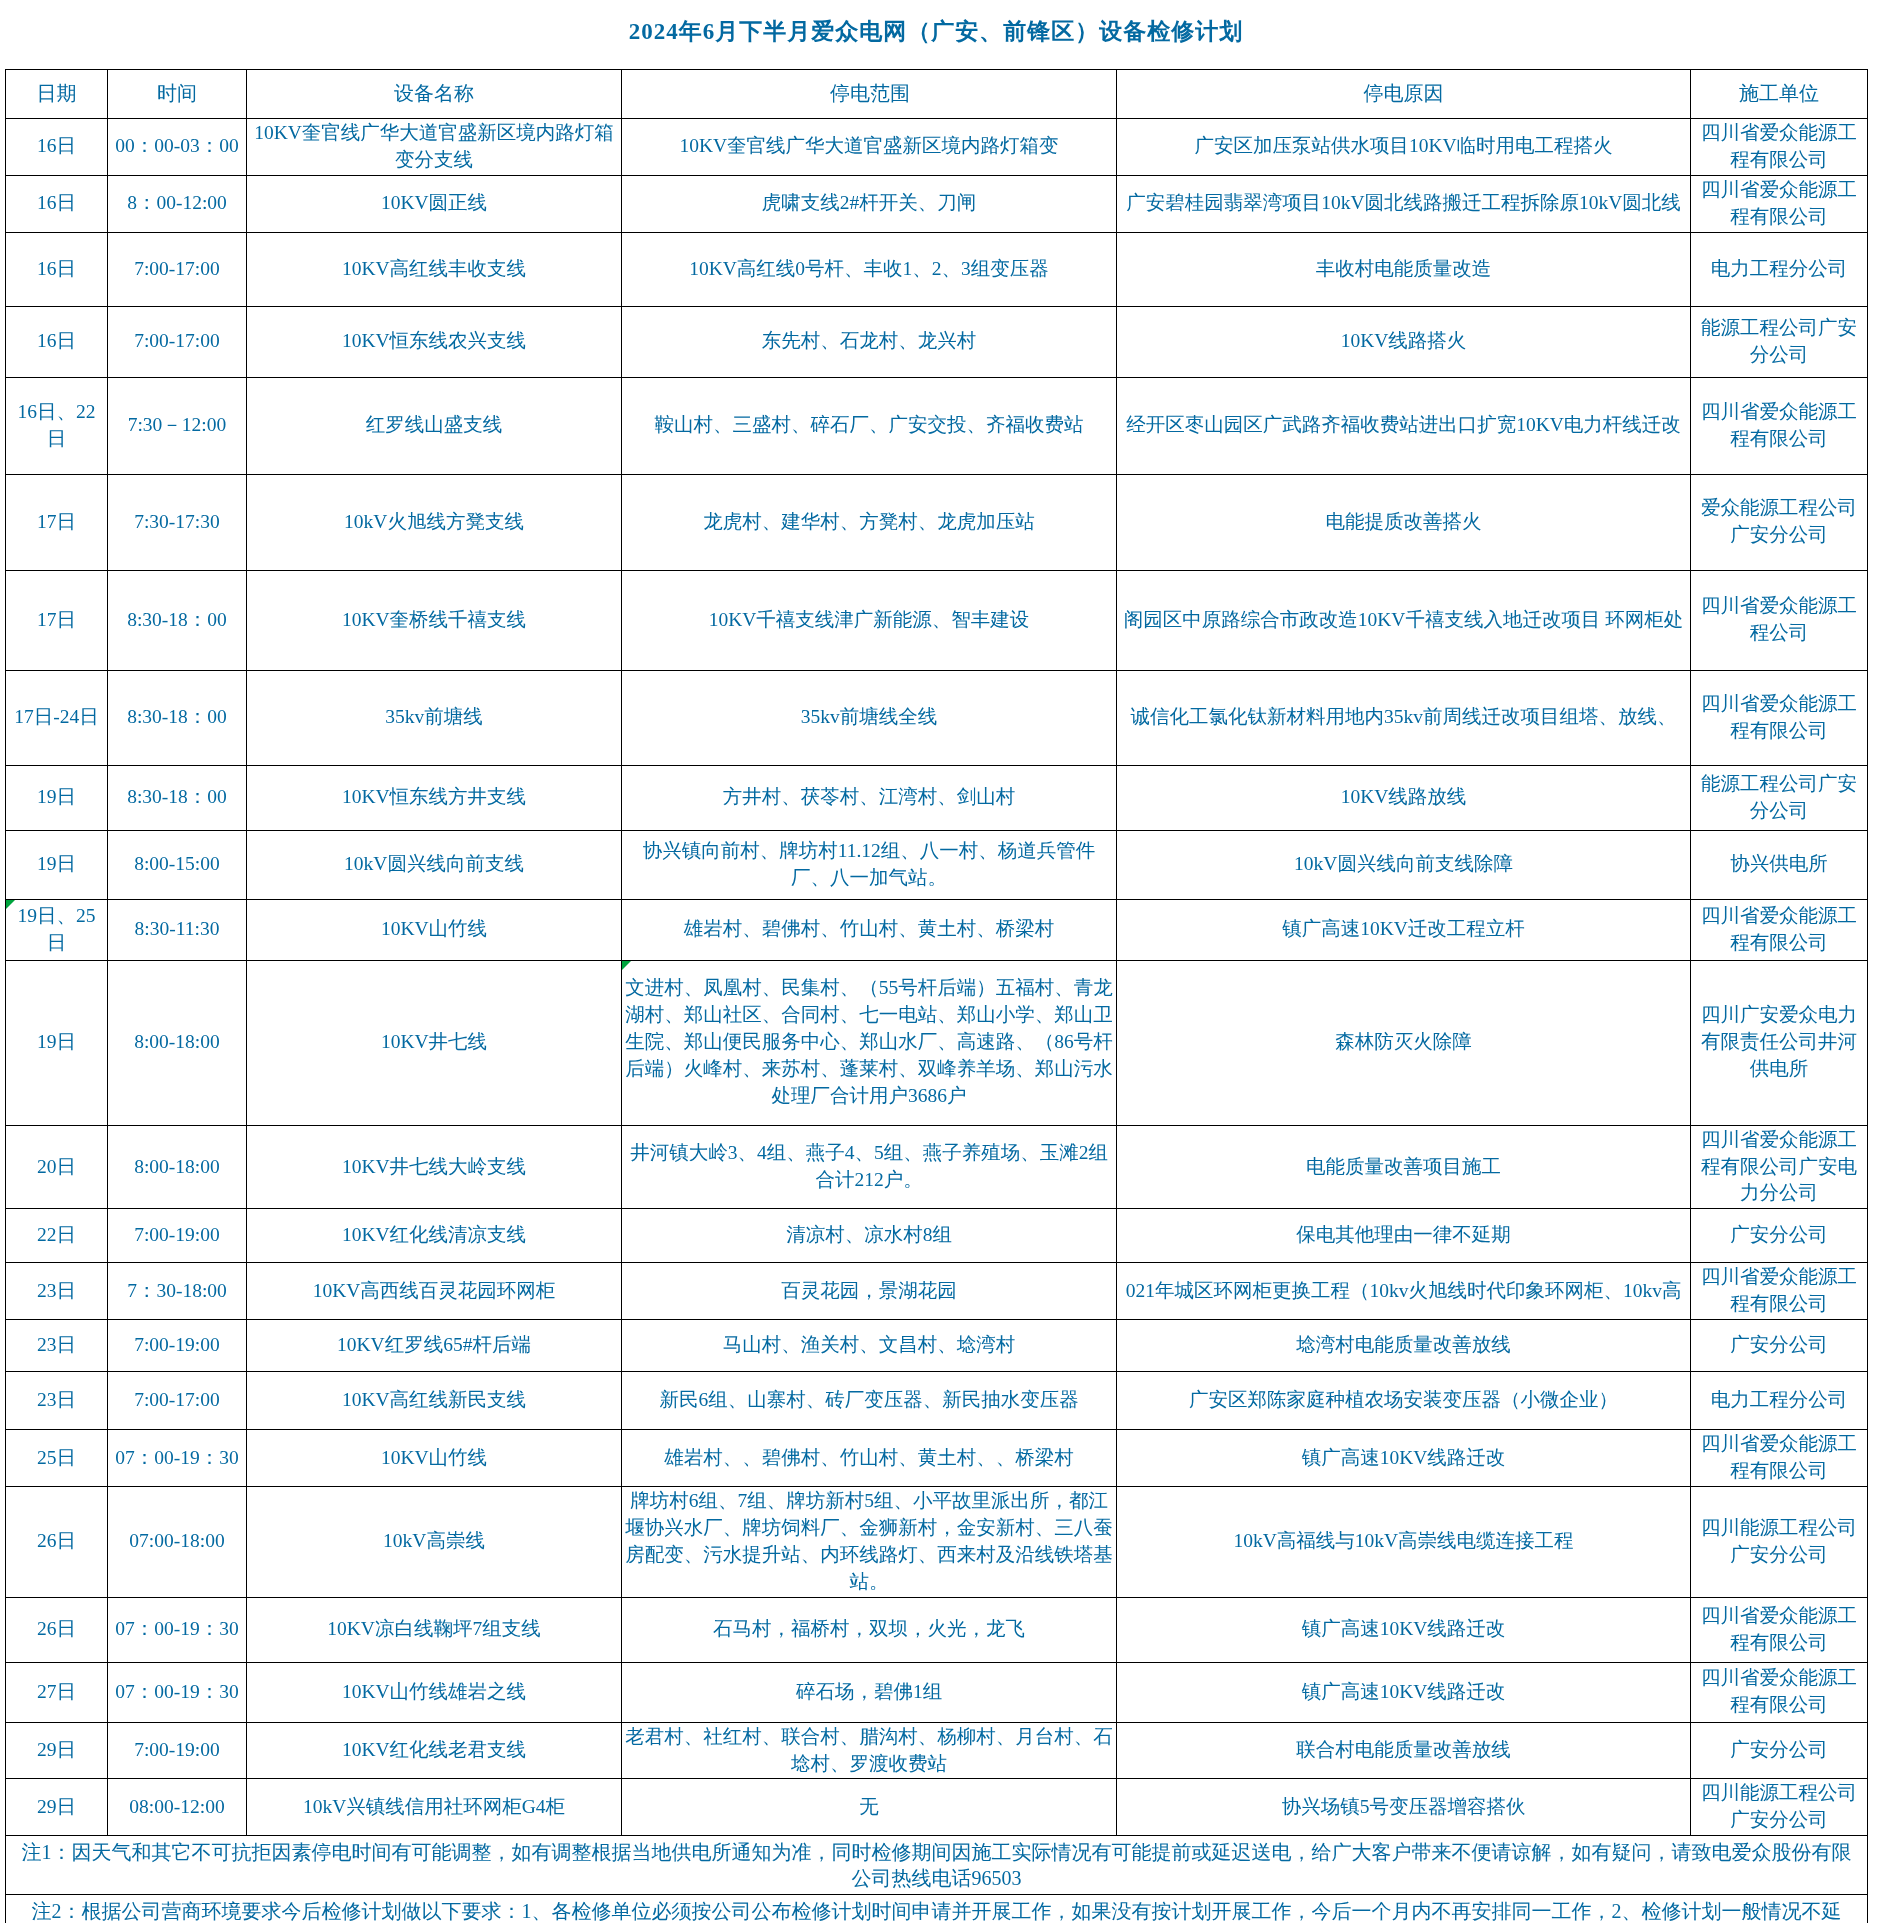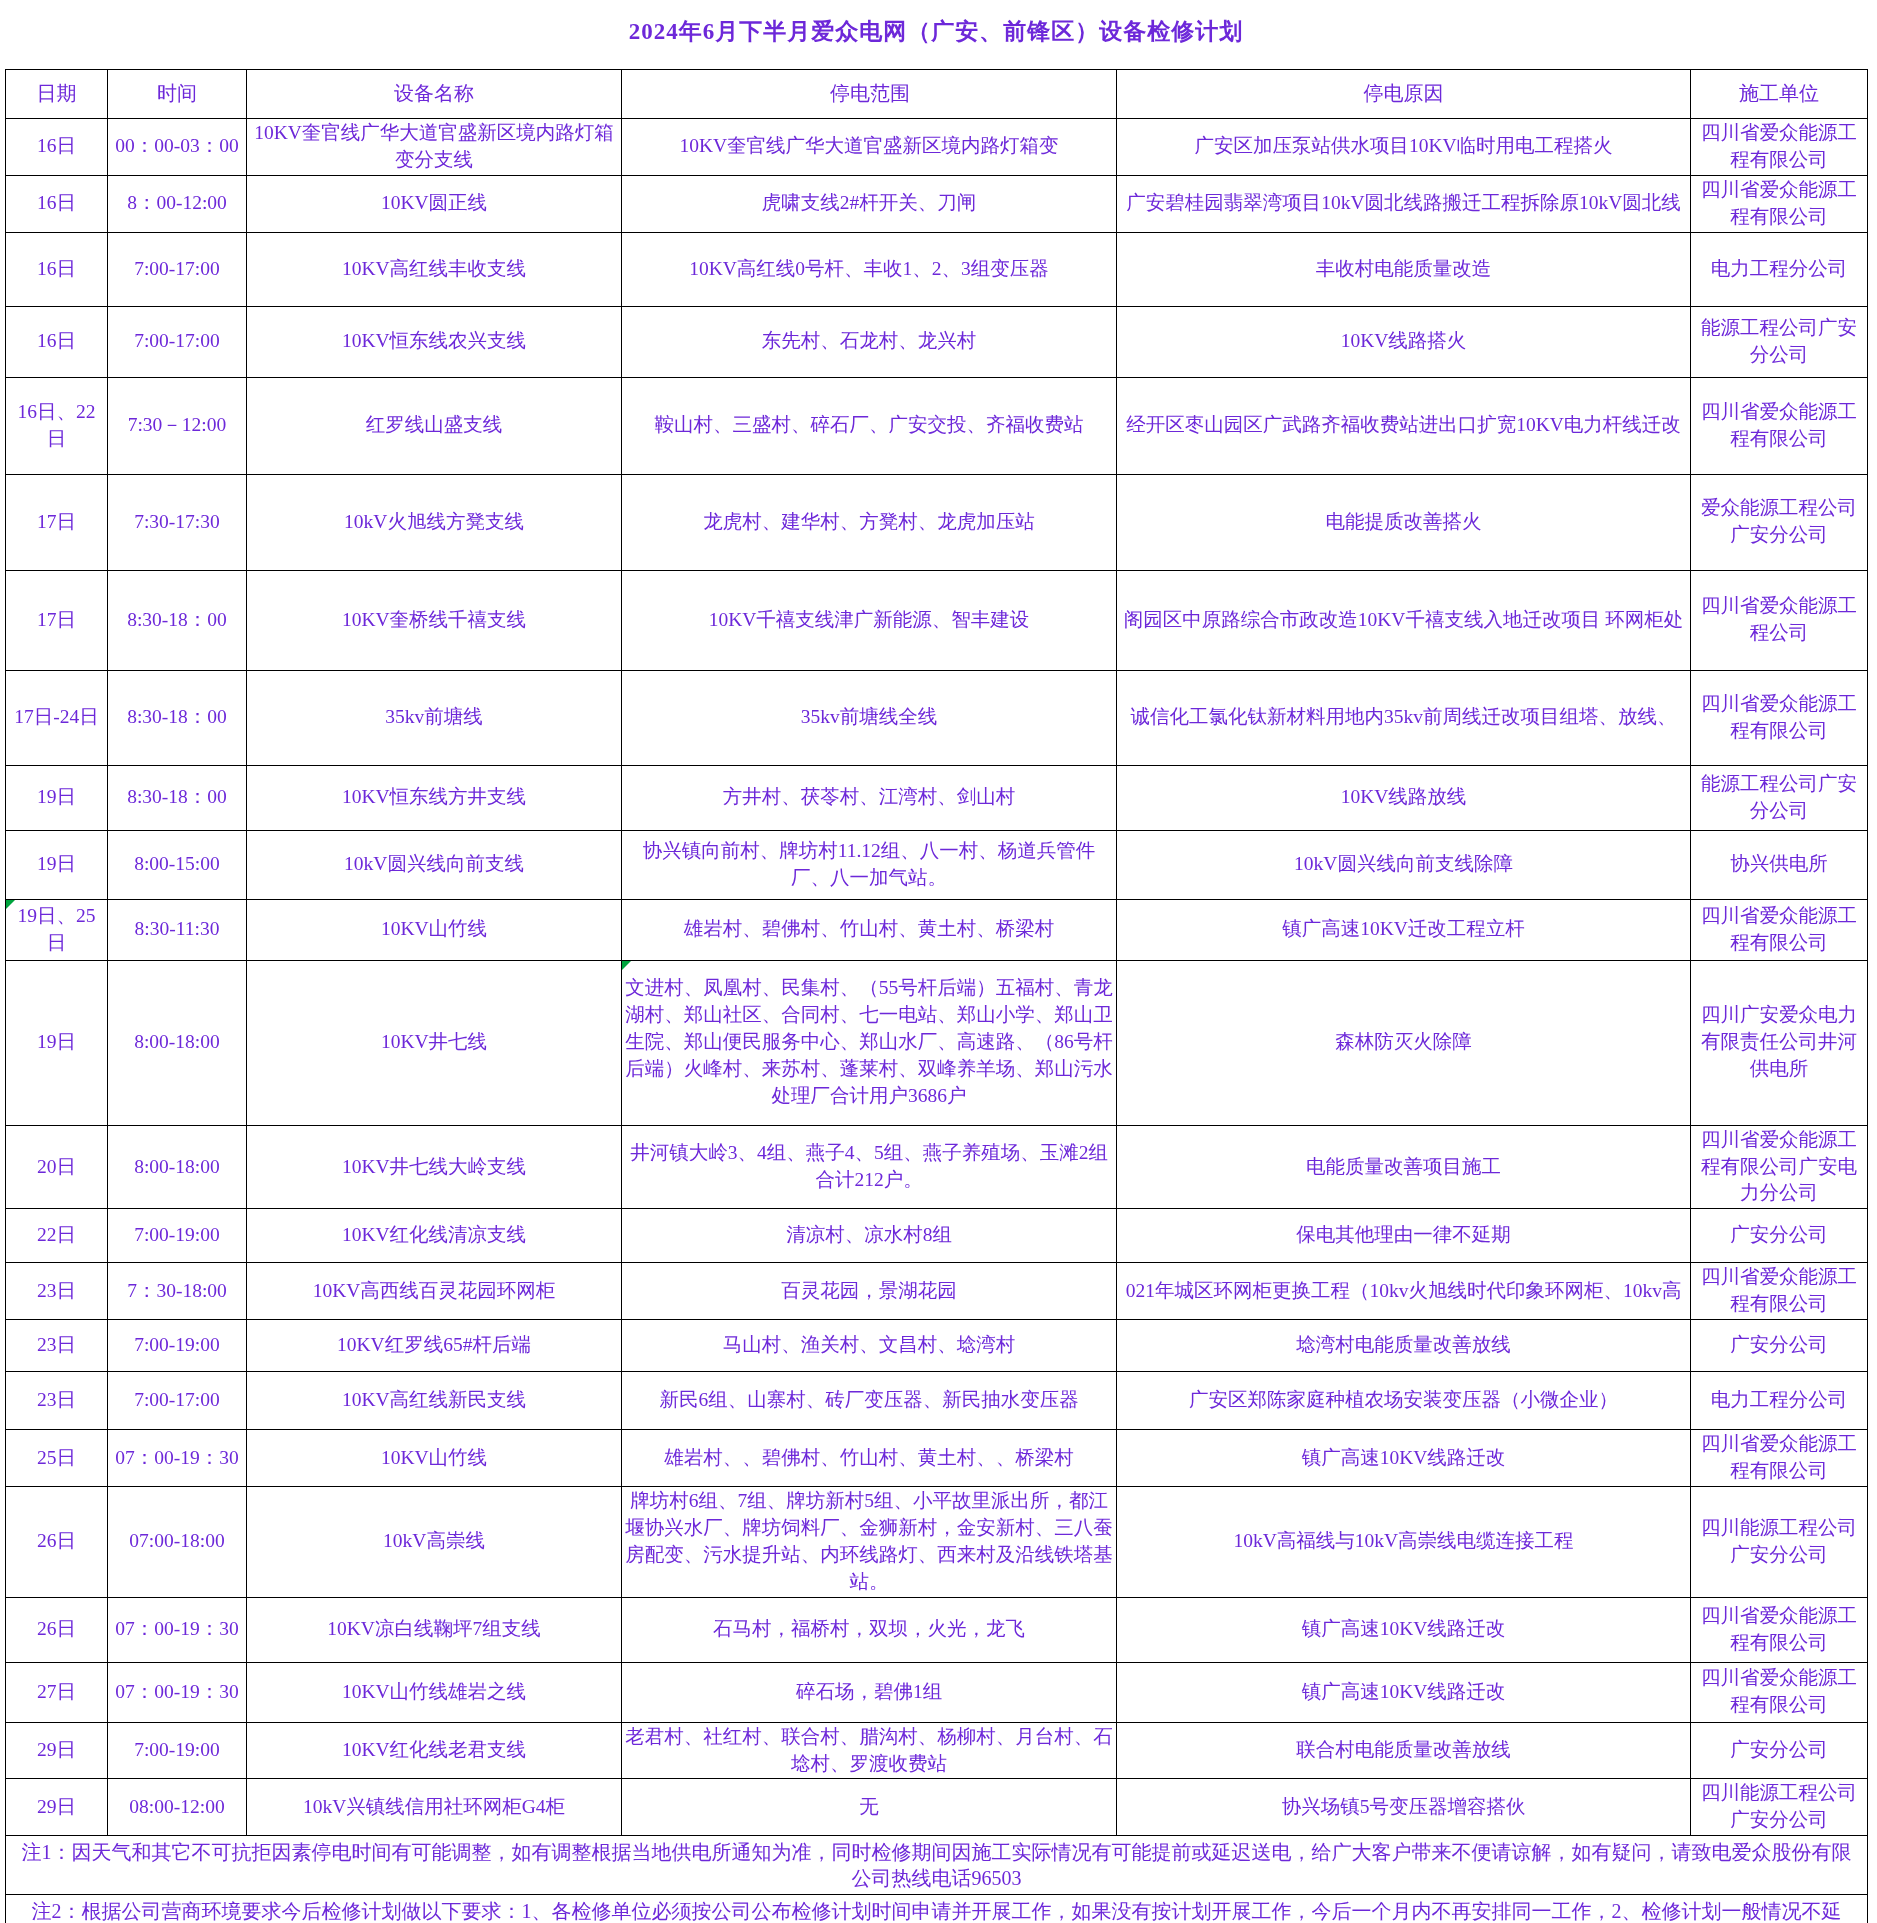--- a/index.html
+++ b/index.html
@@ -1,19 +1,19 @@
 <!DOCTYPE html>
 <html><head>
 <meta charset="utf-8">
 <style>
   html,body{margin:0;padding:0;background:#ffffff;}
   .page{
     position:relative;
     width:1877px;height:1923px;
-    background:#ffffff;color:#6d28d9;
+    background:#ffffff;color:#0369a1;
     font-family:"Liberation Serif","DejaVu Serif",serif;
     overflow:hidden;
   }
   .title{
     position:absolute;top:16px;left:0;width:1872px;
     text-align:center;font-size:23px;font-weight:bold;
     letter-spacing:1px;
   }
   table.sheet{
     position:absolute;left:5px;top:69px;width:1862px;

